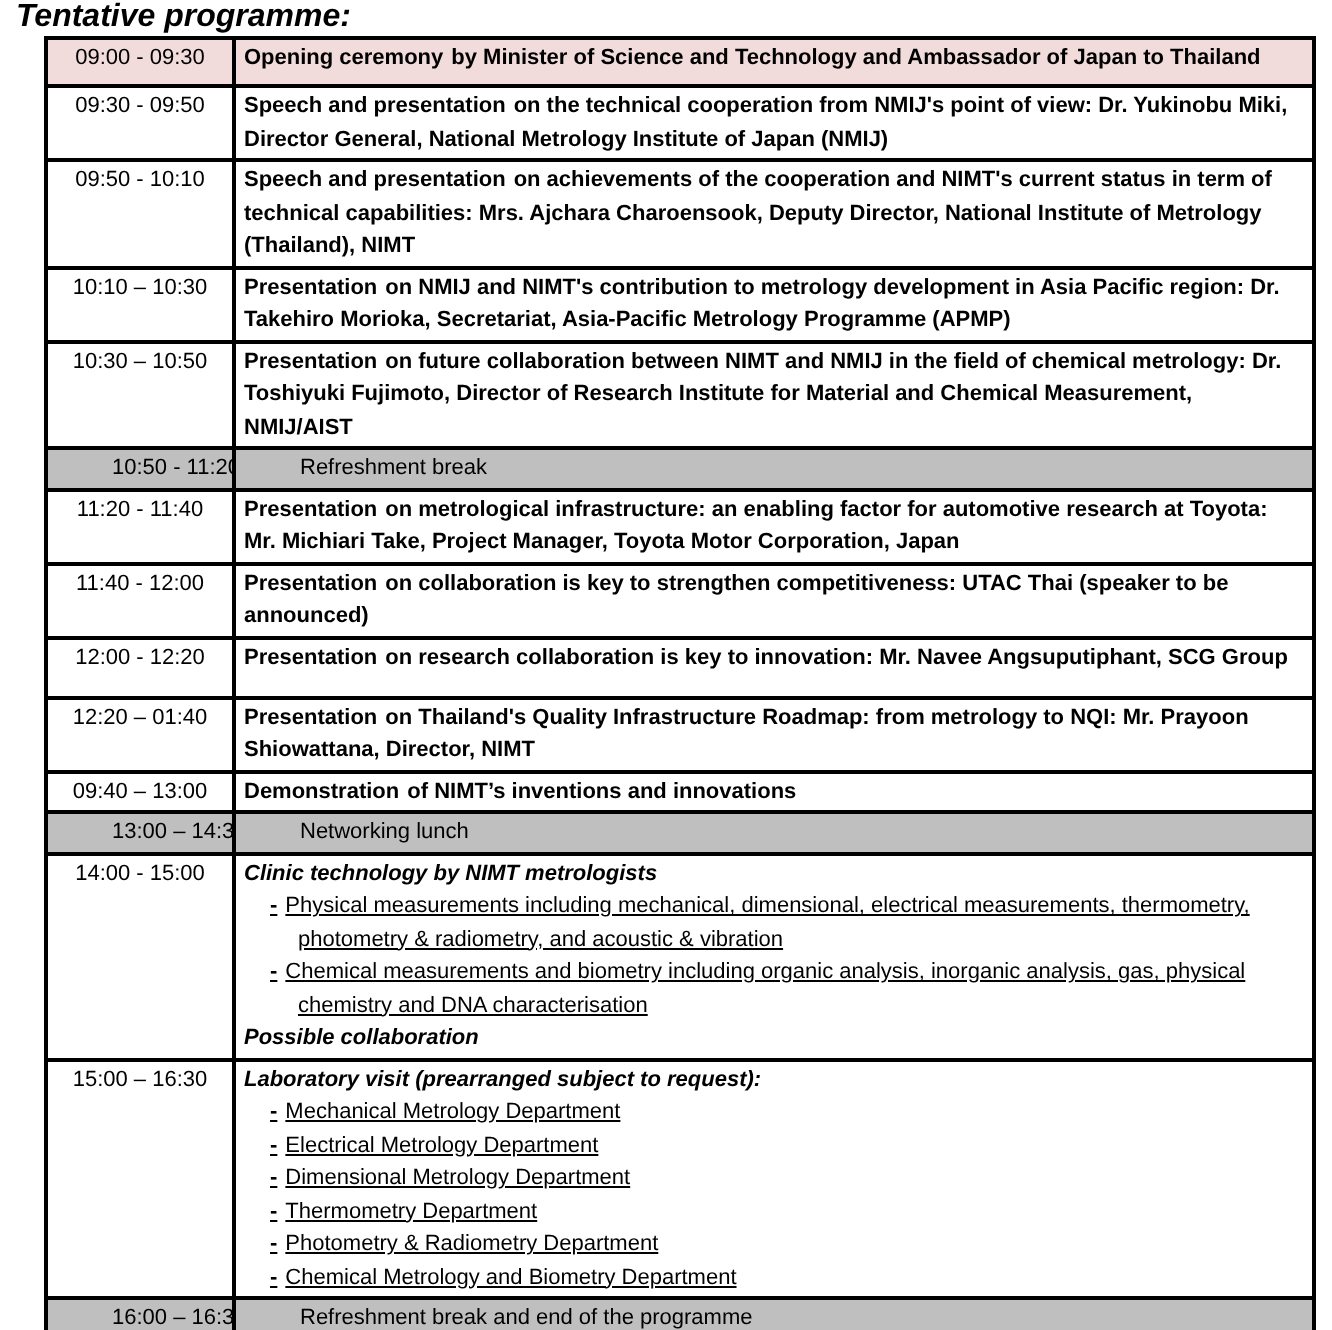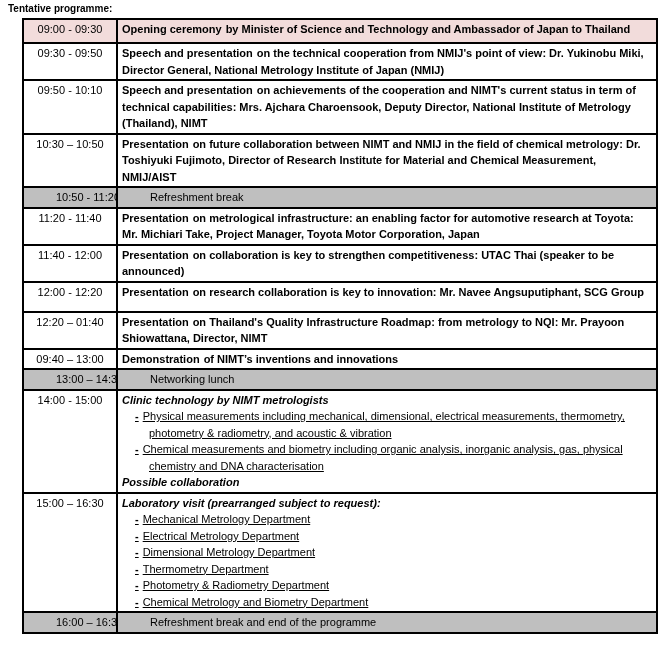--- a/index.html
+++ b/index.html
@@ -4,22 +4,22 @@
 <style>
   html, body { margin: 0; padding: 0; background: #ffffff; }
   body {
     width: 666px; height: 665px; overflow: hidden;
     font-family: "Liberation Sans", sans-serif;
     color: #000000;
     -webkit-font-smoothing: antialiased;
   }
   .page { box-sizing: border-box; width: 666px; height: 665px; padding: 1px 0 0 8px; }
   .doc-title {
-    font-weight: bold; 
-    font-size: 10px; line-height: 15px;
+    font-weight: bold; font-style: italic;
+    font-size: 16px; line-height: 15px;
     margin: 0 0 2px 0;
   }
   table.programme {
     border-collapse: collapse;
     table-layout: fixed;
     margin-left: 14px;
     width: 636px;
   }
   table.programme td {
     border: 2px solid #000000;
@@ -54,20 +54,26 @@
         <tr class="variant-normal" style="height: 34px;">
           <td class="time-cell">09:30 - 09:50</td>
           <td class="desc-cell">
             <div class="line lead"><span class="lead">Speech and presentation</span><span>on the technical cooperation from NMIJ's point of view: Dr. Yukinobu Miki, Director General, National Metrology Institute of Japan (NMIJ)</span></div>
           </td>
         </tr>
         <tr class="variant-normal" style="height: 50px;">
           <td class="time-cell">09:50 - 10:10</td>
           <td class="desc-cell">
             <div class="line lead"><span class="lead">Speech and presentation</span><span>on achievements of the cooperation and NIMT's current status in term of technical capabilities: Mrs. Ajchara Charoensook, Deputy Director, National Institute of Metrology (Thailand), NIMT</span></div>
+          </td>
+        </tr>
+        <tr class="variant-normal" style="height: 34px;">
+          <td class="time-cell">10:10 – 10:30</td>
+          <td class="desc-cell">
+            <div class="line lead"><span class="lead">Presentation</span><span>on NMIJ and NIMT's contribution to metrology development in Asia Pacific region: Dr. Takehiro Morioka, Secretariat, Asia-Pacific Metrology Programme (APMP)</span></div>
           </td>
         </tr>
         <tr class="variant-normal" style="height: 49px;">
           <td class="time-cell">10:30 – 10:50</td>
           <td class="desc-cell">
             <div class="line lead"><span class="lead">Presentation</span><span>on future collaboration between NIMT and NMIJ in the field of chemical metrology: Dr. Toshiyuki Fujimoto, Director of Research Institute for Material and Chemical Measurement, NMIJ/AIST</span></div>
           </td>
         </tr>
         <tr class="variant-break" style="height: 16px;">
           <td class="time-cell">10:50 - 11:20</td>

